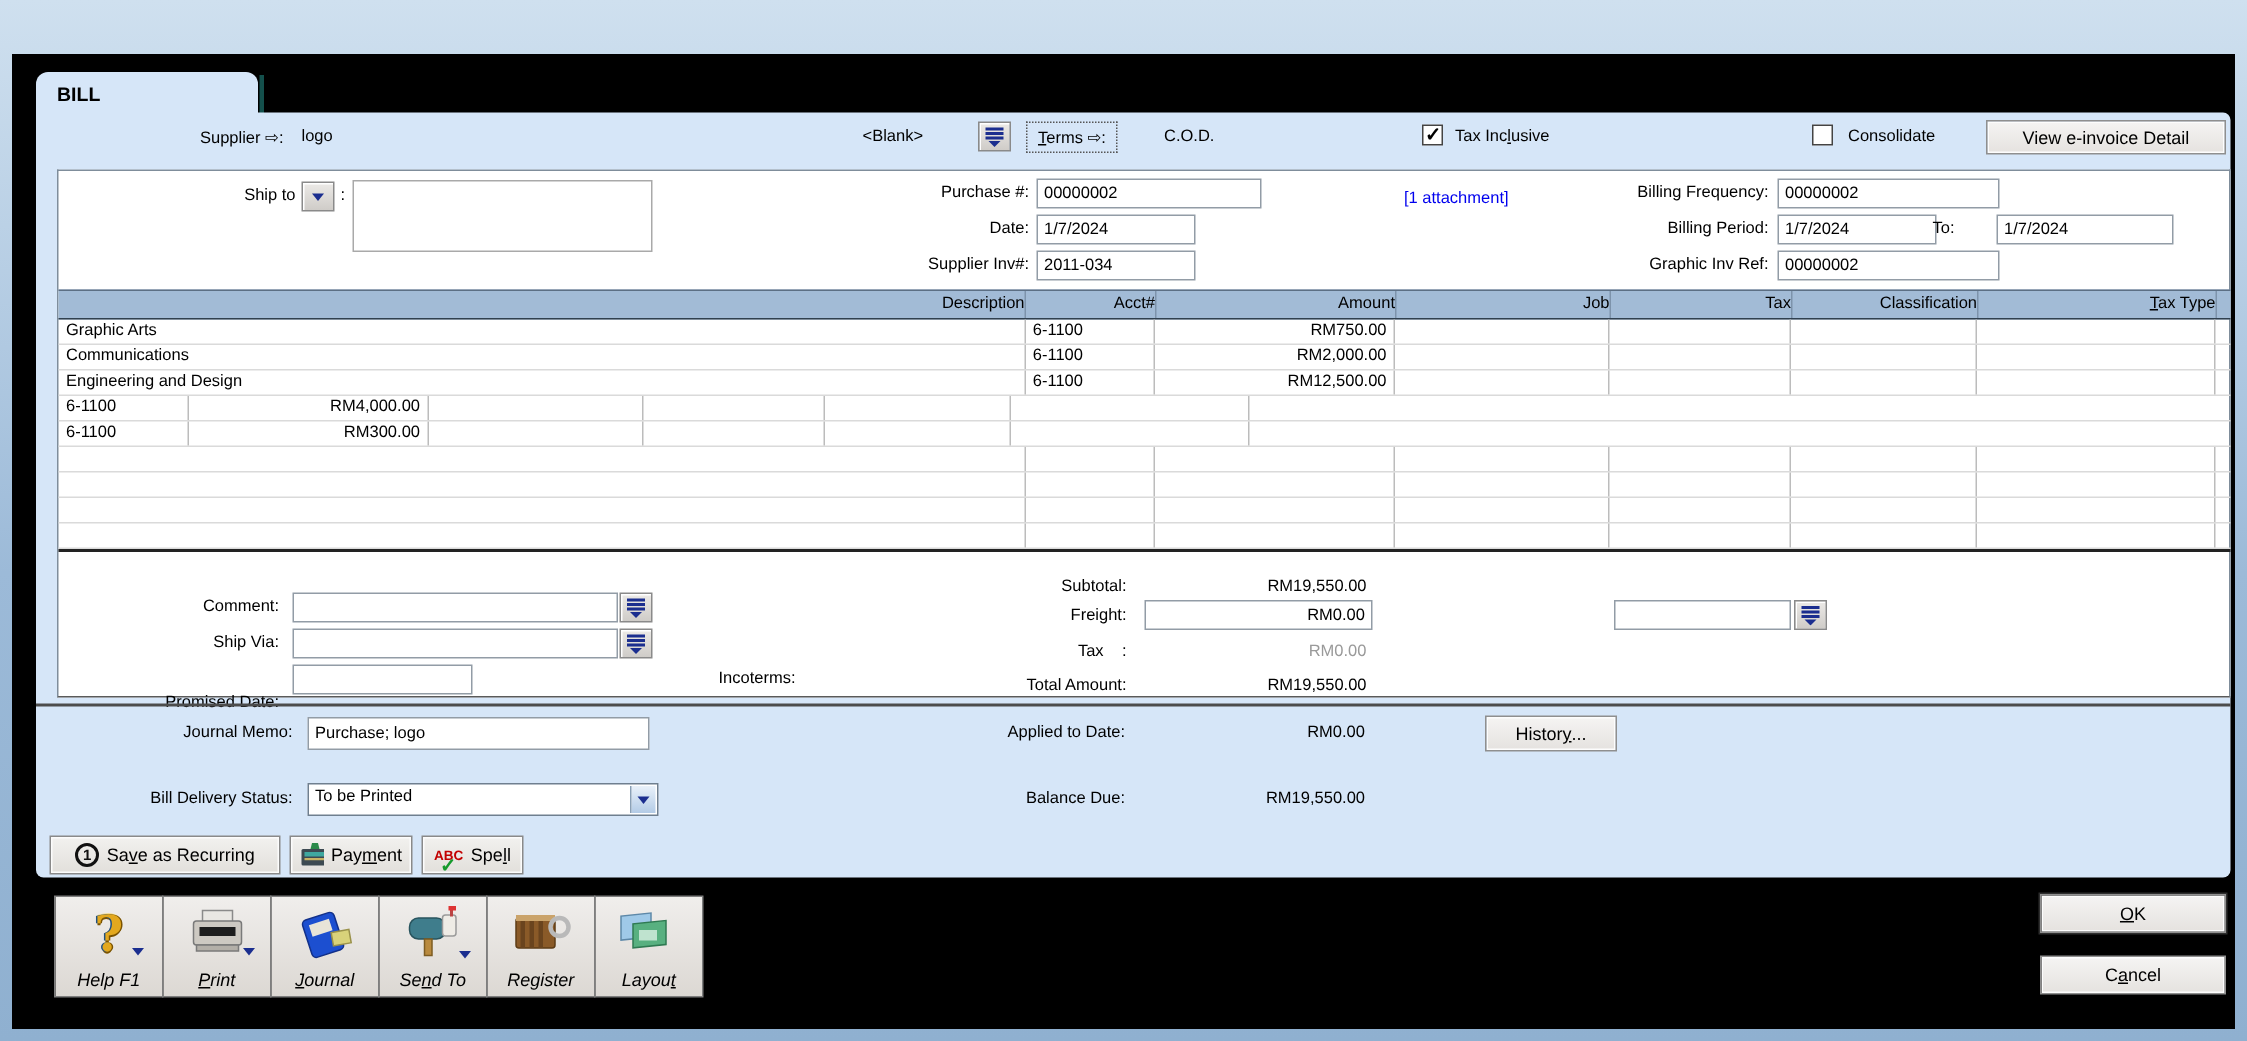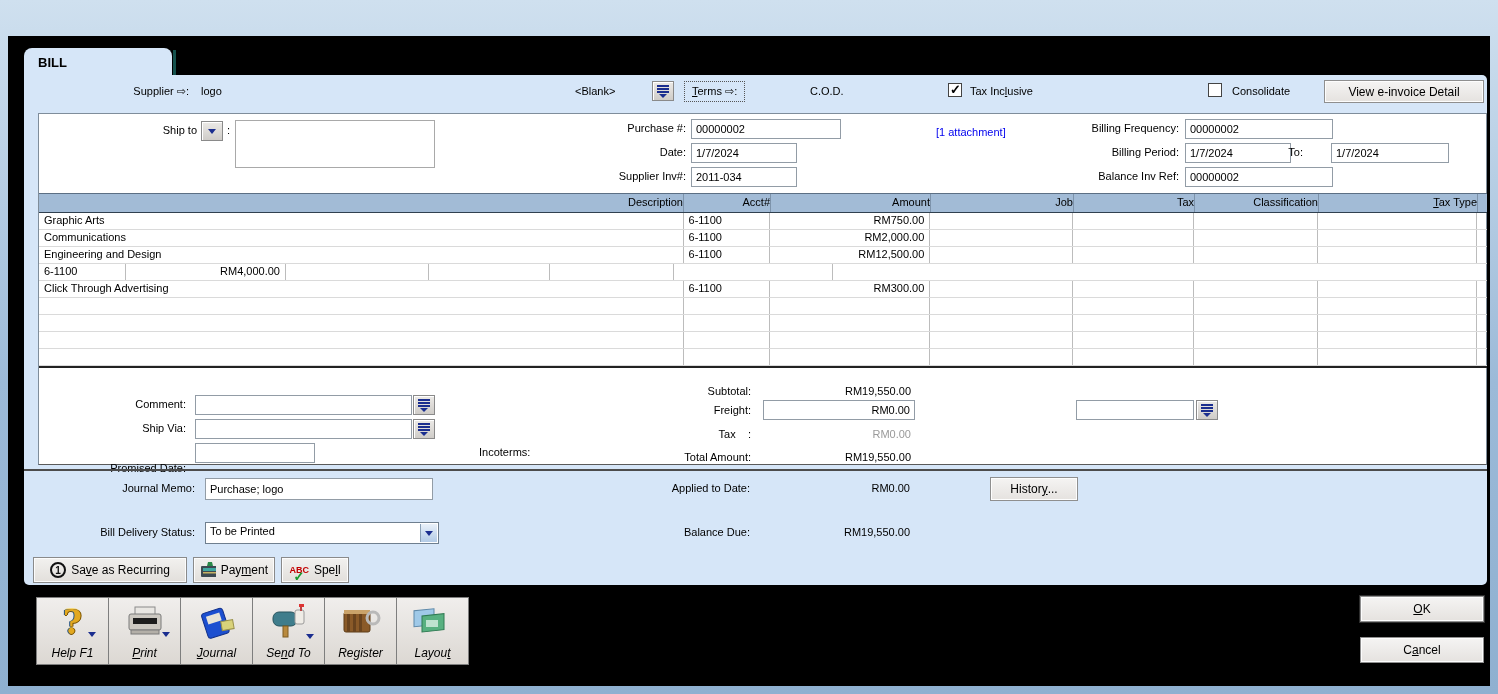--- a/index.html
+++ b/index.html
@@ -94,21 +94,21 @@
       <span class="val" style="left:551px;top:10px;">&lt;Blank&gt;</span>
       <div class="dd-btn" style="left:628px;top:6px;">
         <svg width="14" height="14">
           <rect x="1" y="1" width="12" height="2" fill="#1b2e8f"></rect>
             <rect x="1" y="4" width="12" height="2" fill="#1b2e8f"></rect>
           <rect x="1" y="7" width="12" height="2" fill="#1b2e8f"></rect>
             <polygon points="3,10 11,10 7,14" fill="#1b2e8f"></polygon>
         </svg>
       </div>
       <div class="terms-box" style="left:660px;top:6px;"><u>T</u>erms ⇨:</div>
-      <span class="val" style="left:786px;top:10px;">C.O.D.</span>
+      <span class="val" style="left:752px;top:10px;">C.O.D.</span>
       <div class="checkbox on" style="left:924px;top:8px;"></div>
       <span class="val" style="left:946px;top:10px;">Tax Inc<u>l</u>usive</span>
       <div class="checkbox" style="left:1184px;top:8px;"></div>
       <span class="val" style="left:1208px;top:10px;">Consolidate</span>
       <button class="btn abs" style="left:1300px;top:5px;width:160px;height:23px;">View e-invoice Detail</button>
 
       <div class="whitepanel">
         <span class="lbl" style="left:70px;top:10px;width:88px;">Ship to</span>
         <div class="dd-btn" style="left:162px;top:7px;">
             <span class="tri"></span>
@@ -124,21 +124,21 @@
         <input class="inp" style="left: 652px; top: 53px; width: 106px; height: 20px;" value="2011-034">
 
         <span class="val blue-link" style="left:897px;top:12px;">[1 attachment]</span>
 
         <span class="lbl" style="left:1000px;top:8px;width:140px;">Billing Frequency:</span>
         <input class="inp" style="left: 1146px; top: 5px; width: 148px; height: 20px;" value="00000002">
         <span class="lbl" style="left:1000px;top:32px;width:140px;">Billing Period:</span>
         <input class="inp" style="left: 1146px; top: 29px; width: 106px; height: 20px;" value="1/7/2024">
         <span class="lbl" style="left:1240px;top:32px;width:24px;">To:</span>
         <input class="inp" style="left: 1292px; top: 29px; width: 118px; height: 20px;" value="1/7/2024">
-        <span class="lbl" style="left:1000px;top:56px;width:140px;">Balance Inv Ref:</span>
+        <span class="lbl" style="left:1000px;top:56px;width:140px;">Graphic Inv Ref:</span>
         <input class="inp" style="left: 1146px; top: 53px; width: 148px; height: 20px;" value="00000002">
 
         <div class="tbl">
           <div class="trow head">
             <div class="th c1">Description</div>
             <div class="th c2">Acct#</div>
             <div class="th c3">Amount</div>
             <div class="th c4">Job</div>
             <div class="th c5">Tax</div>
             <div class="th c6">Classification</div>
@@ -178,21 +178,20 @@
           <div class="trow">
             <div class="td c2">6-1100</div>
             <div class="td c3 right">RM4,000.00</div>
             <div class="td c4"></div>
               <div class="td c5"></div>
             <div class="td c6"></div>
               <div class="td c7"></div>
               <div class="td c8"></div>
           </div>
           <div class="trow">
-            <div class="td c1">Click Through Advertising</div>
             <div class="td c2">6-1100</div>
             <div class="td c3 right">RM300.00</div>
             <div class="td c4"></div>
               <div class="td c5"></div>
             <div class="td c6"></div>
               <div class="td c7"></div>
               <div class="td c8"></div>
           </div>
           <div class="trow">
             <div class="td c1"></div>

